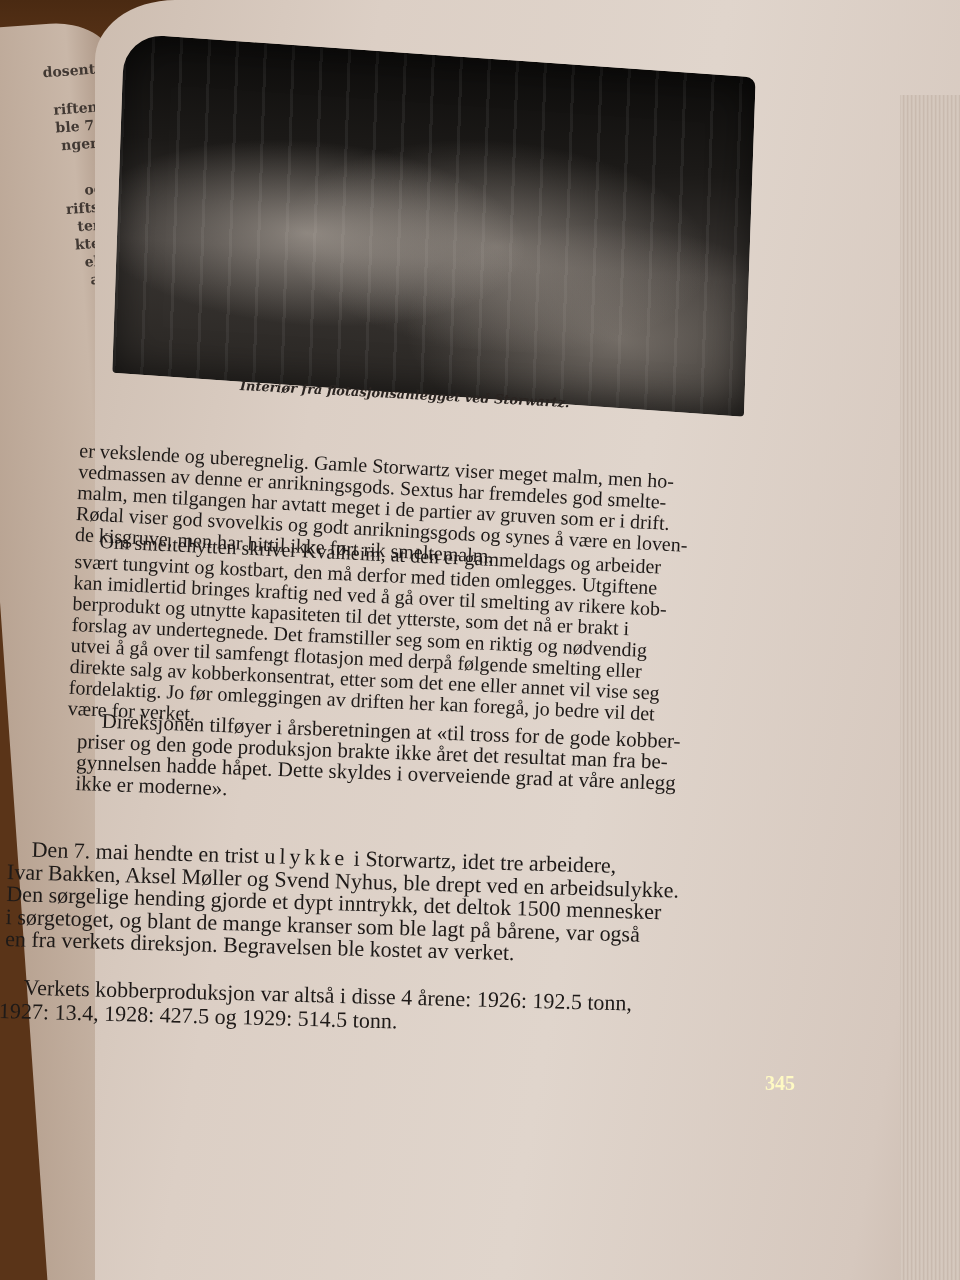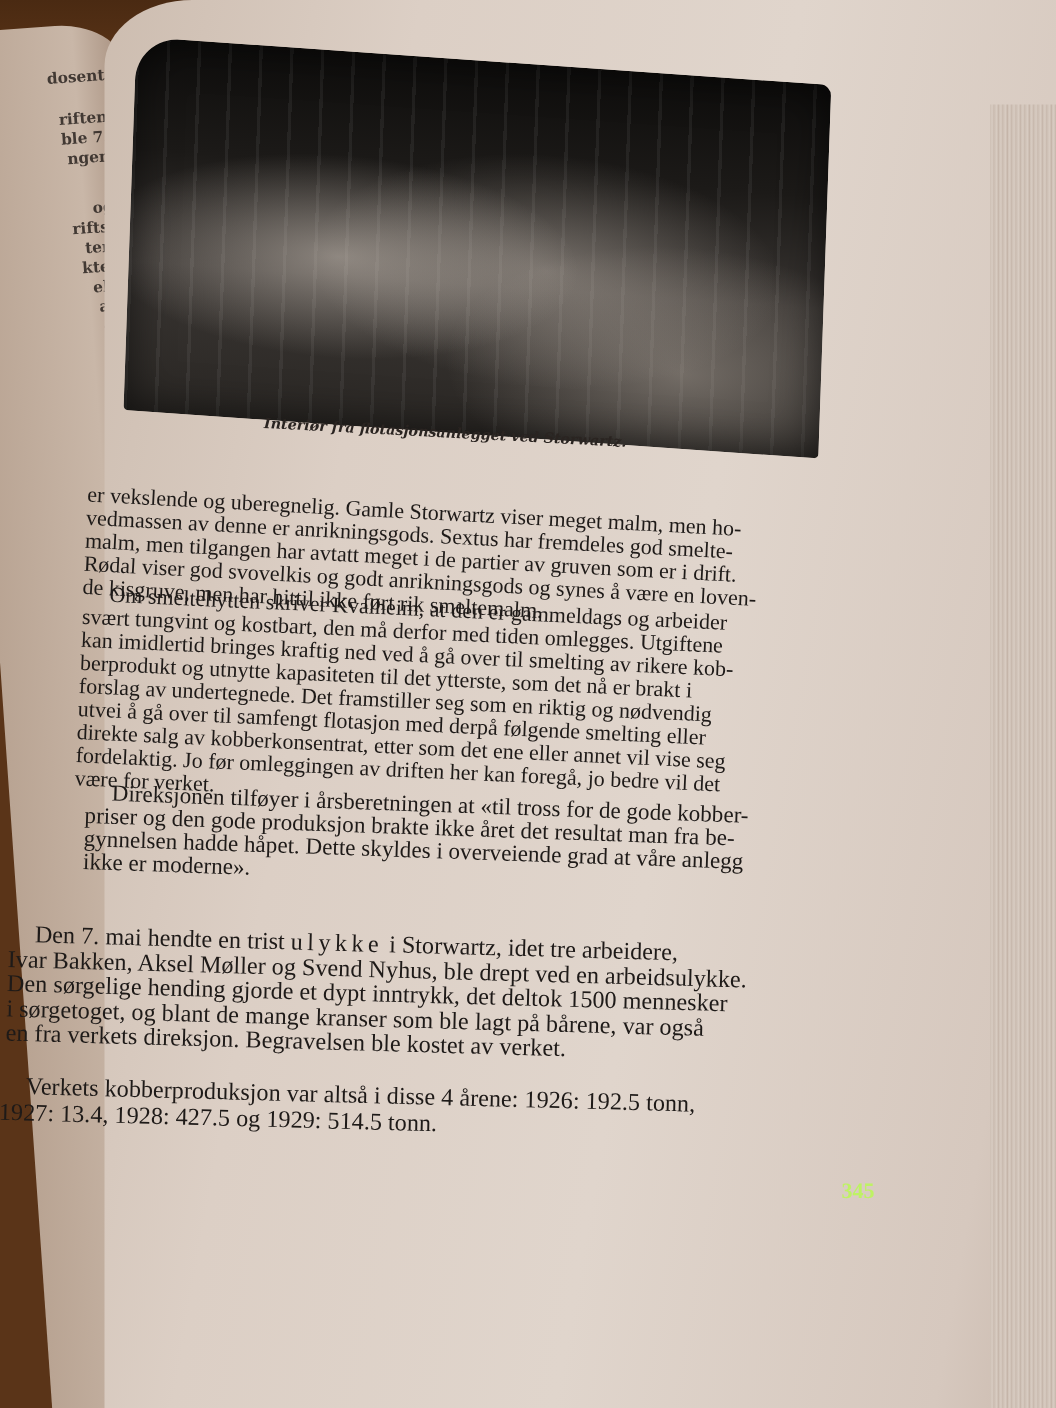--- a/index.html
+++ b/index.html
@@ -61,21 +61,21 @@
     .text-block p { margin: 0; white-space: nowrap; }
     .text-block .indent { padding-left: 24px; }
     .spaced { letter-spacing: 4px; }
     .block1 { left: 80px; top: 440px; transform: rotate(3deg); font-size: 20px; }
     .block2 { left: 76px; top: 530px; transform: rotate(2.6deg); font-size: 20px; }
     .block3 { left: 78px; top: 710px; transform: rotate(2deg); }
     .block4 { left: 8px;  top: 838px; transform: rotate(1.6deg); font-size: 22px; line-height: 22.5px; }
     .block5 { left: 0px;  top: 975px; transform: rotate(1.5deg); font-size: 22px; line-height: 24px; }
     .page-number {
       position: absolute; left: 765px; top: 1072px;
-      font-family: "Liberation Serif", serif; font-weight: bold; font-size: 20px; color: #bef264;
+      font-family: "Liberation Serif", serif; font-weight: bold; font-size: 20px; color: #fef9c3;
     }
   </style>
 </head>
 <body>
 
 <div class="bg-top"></div>
 
 <div class="left-page">
   <span class="frag" style="top:40px">dosent</span>
   <span class="frag" style="top:78px">riften</span>

